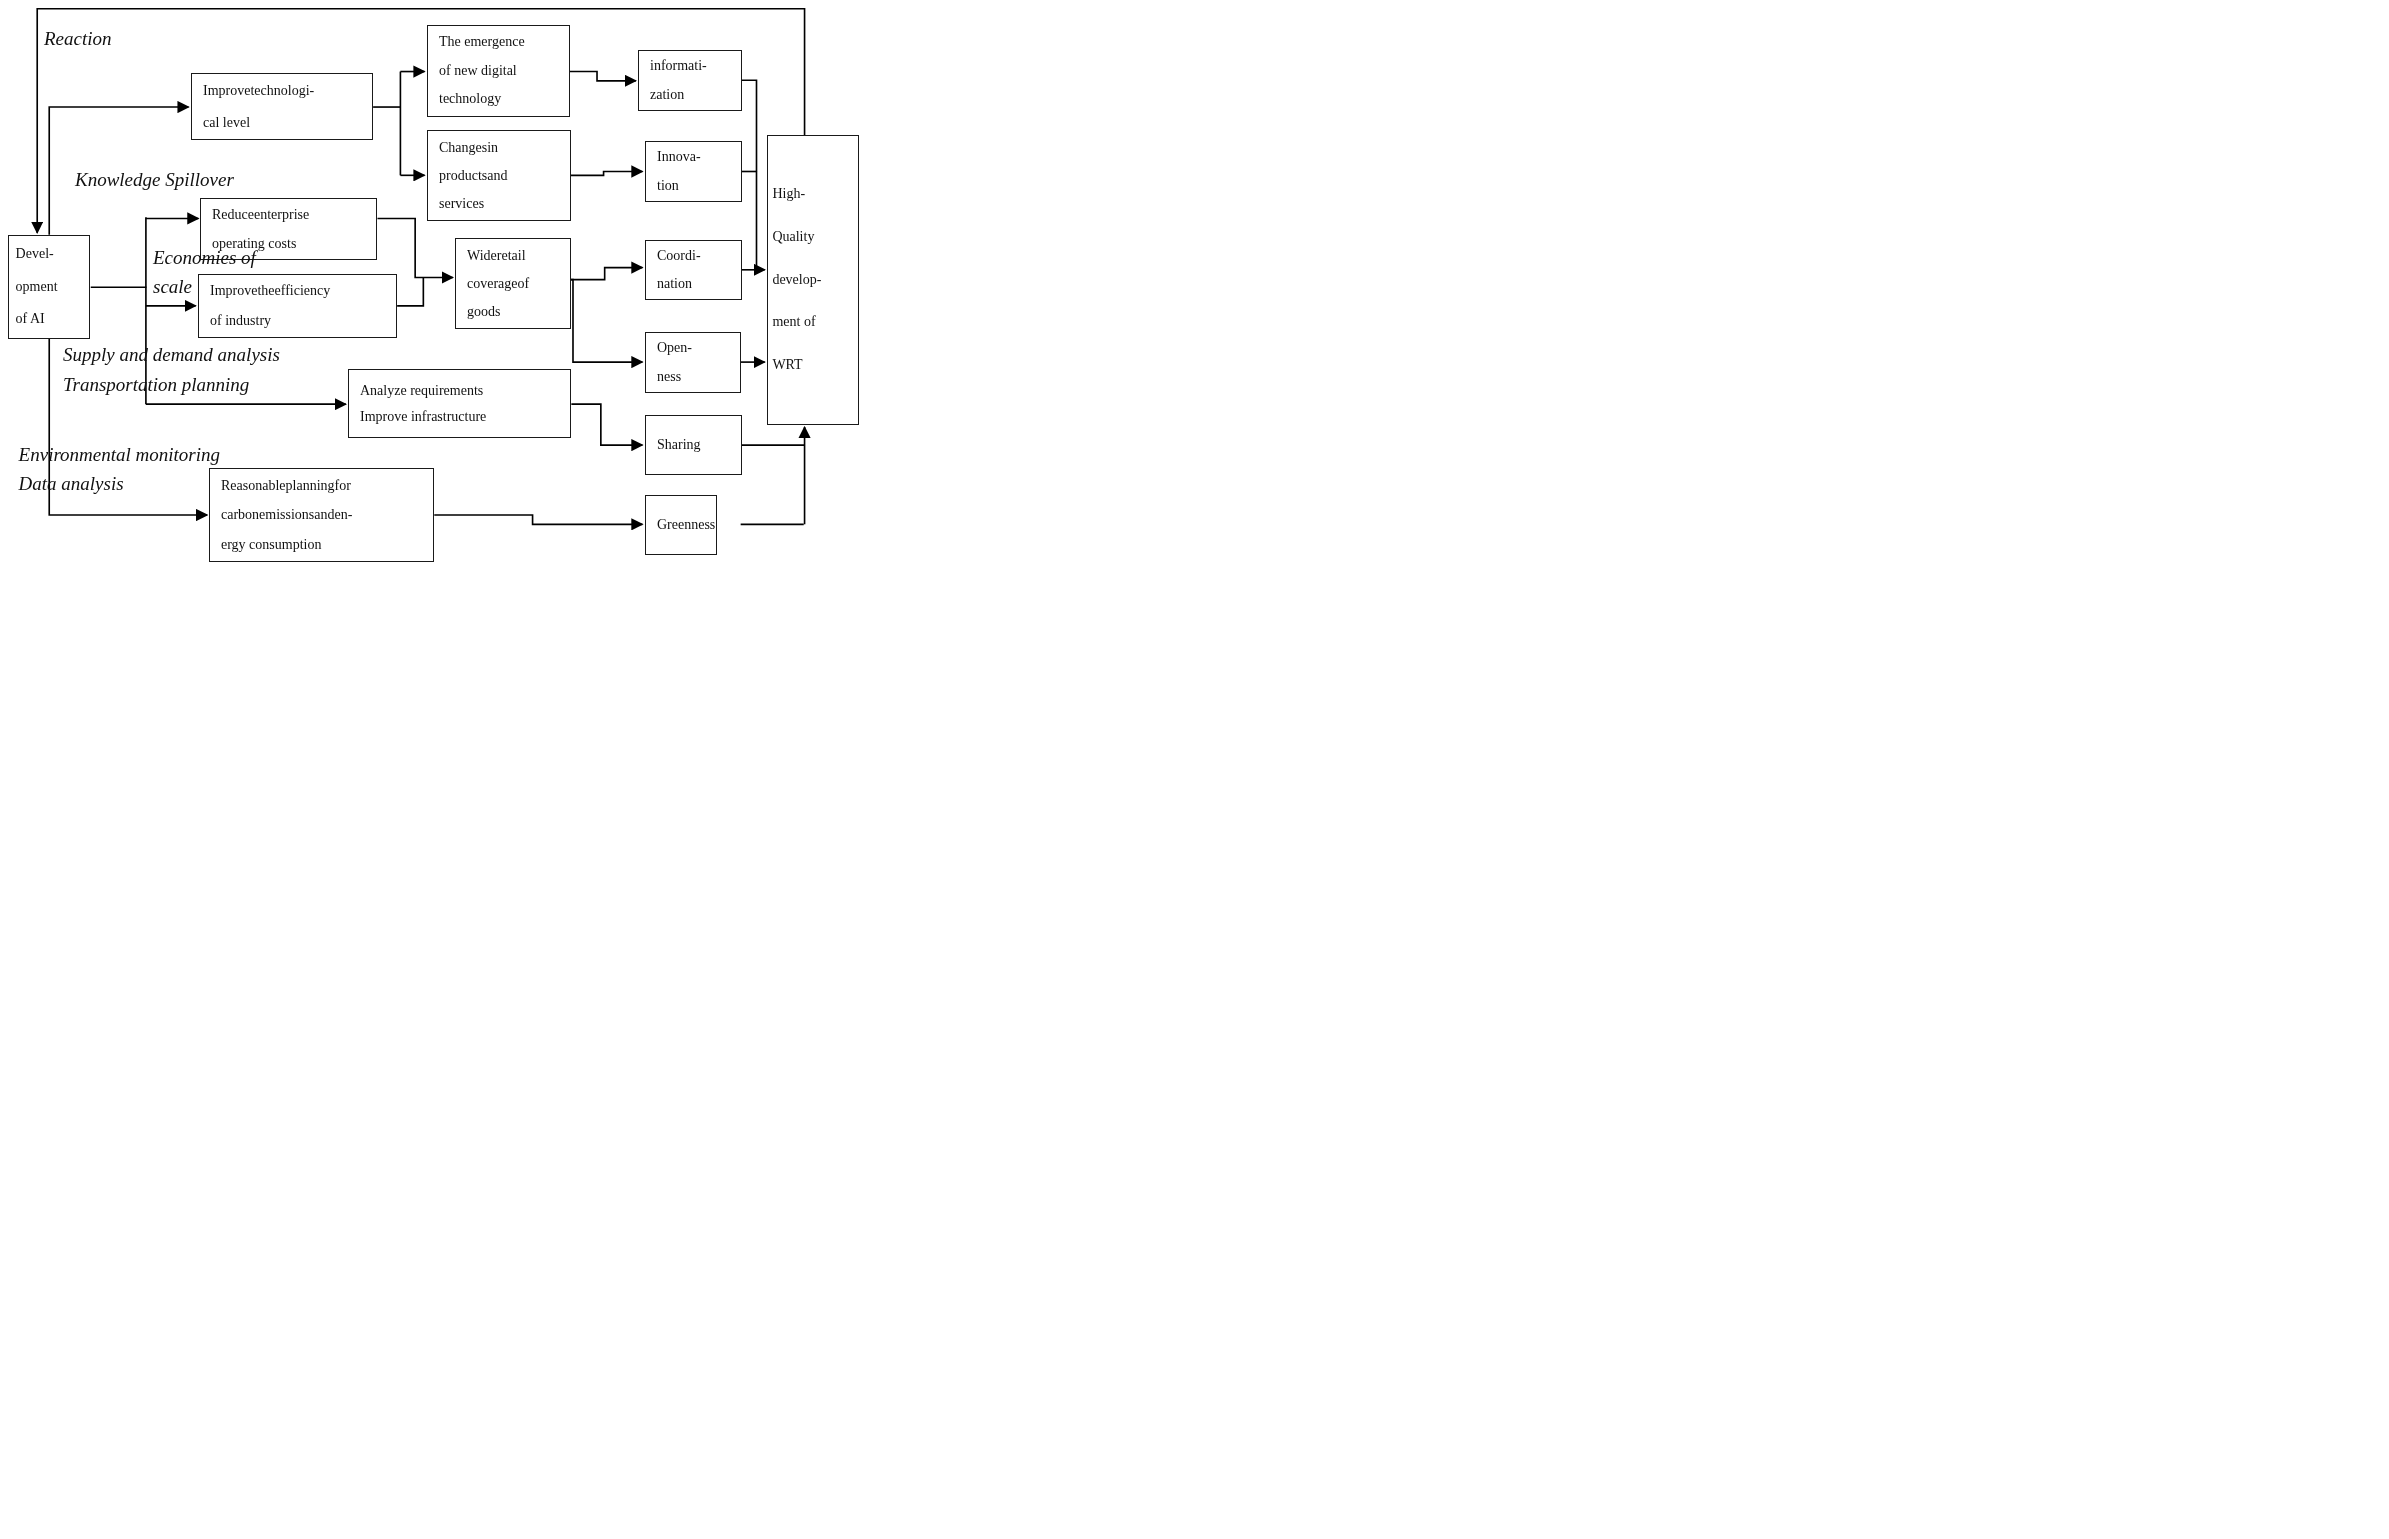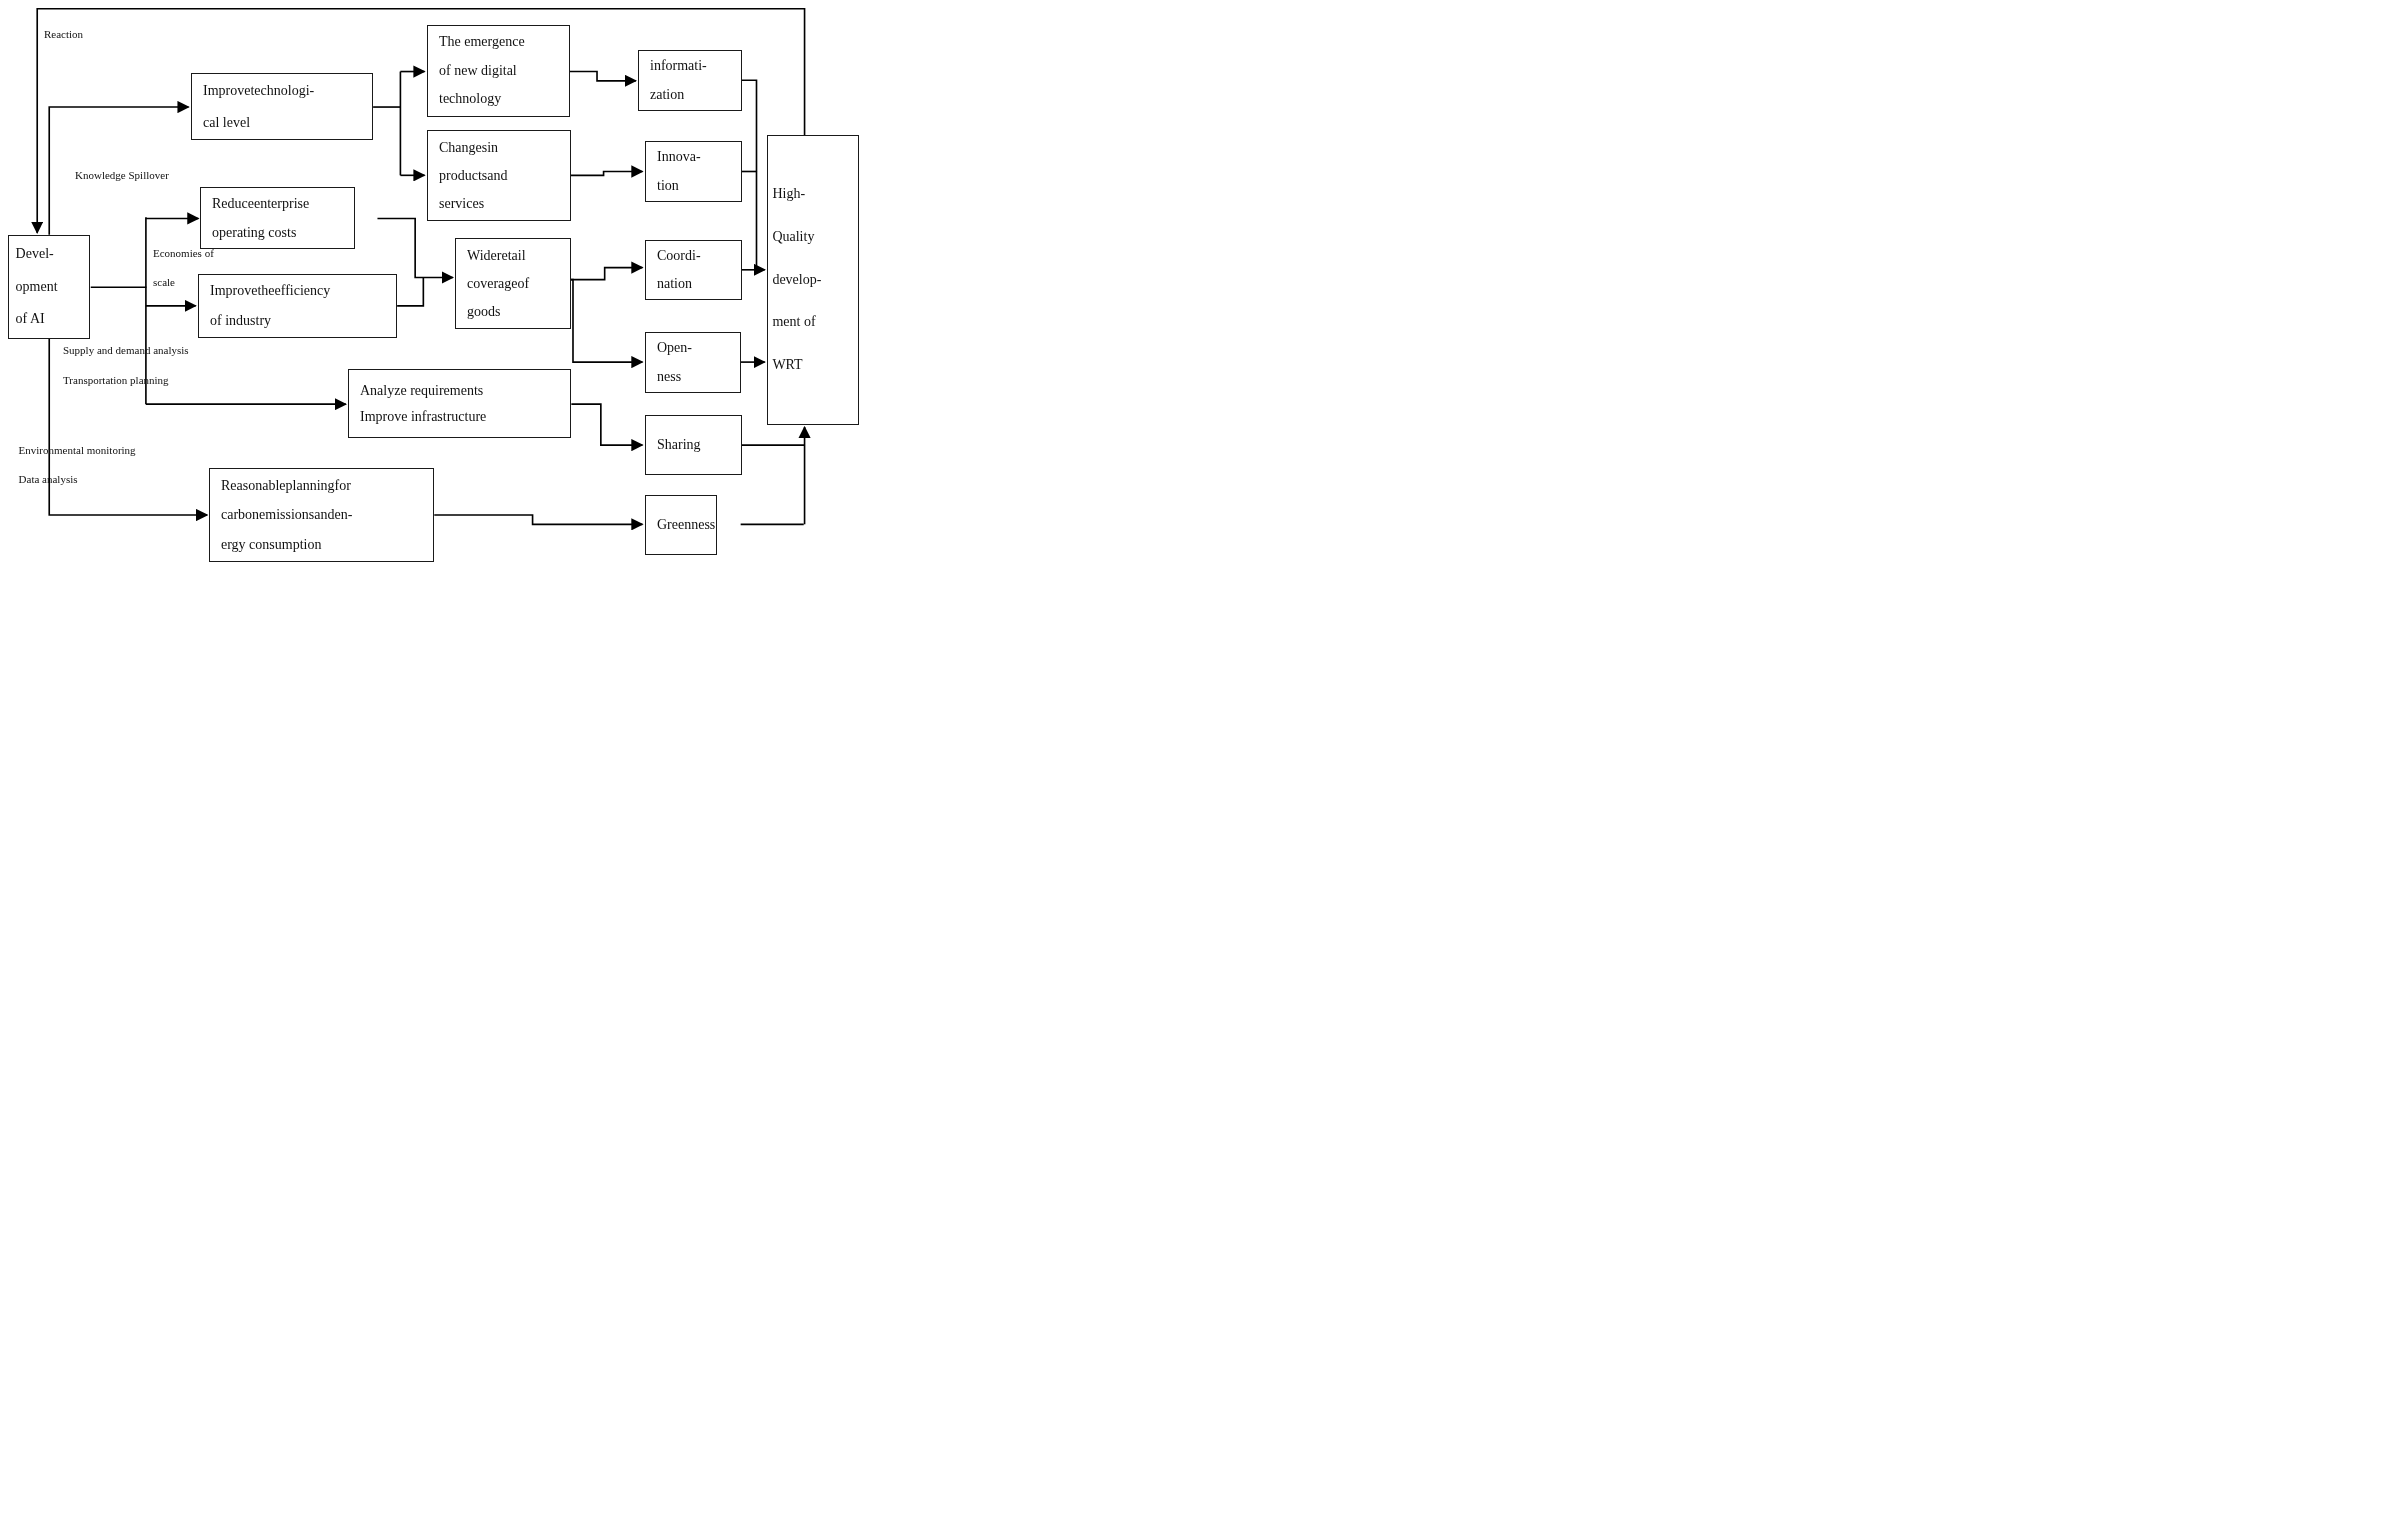--- a/index.html
+++ b/index.html
@@ -17,35 +17,35 @@
     background:#ffffff;
     border:1.6px solid #1a1a1a;
     box-sizing:border-box;
     display:flex;flex-direction:column;justify-content:center;
     padding:0 11px;
     font-size:14px;
   }
   .bline{line-height:2.1;}
   .bline.spread{display:flex;justify-content:flex-start;}
   .node.center .bline{}
-  .lbl{position:absolute;font-size:11px;white-space:nowrap;line-height:1.2;}
+  .lbl{position:absolute;font-size:19px;white-space:nowrap;line-height:1.2;font-style:italic;}
 
   #n-dev_ai{left:7.6px;top:235px;width:82px;height:104px;padding:8px 7px;}
   #n-dev_ai .bline{line-height:2.35;}
   #n-improve_tech{left:191px;top:73px;width:182px;height:67px;}
   #n-improve_tech .bline{line-height:2.25;}
   #n-emergence{left:427px;top:25px;width:143px;height:92px;}
   #n-emergence .bline{line-height:2.05;}
   #n-changes{left:427px;top:130px;width:144px;height:91px;}
   #n-changes .bline{line-height:2.0;}
   #n-informatization{left:638px;top:50px;width:104px;height:61px;}
   #n-informatization .bline{line-height:2.05;}
   #n-innovation{left:645px;top:141px;width:97px;height:61px;}
   #n-innovation .bline{line-height:2.05;}
-  #n-reduce{left:200px;top:187px;width:155px;height:62px;}
+  #n-reduce{left:200px;top:198px;width:177px;height:62px;}
   #n-reduce .bline{line-height:2.1;}
   #n-efficiency{left:198px;top:274px;width:199px;height:64px;}
   #n-efficiency .bline{line-height:2.15;}
   #n-wide_retail{left:455px;top:238px;width:116px;height:91px;}
   #n-wide_retail .bline{line-height:2.0;}
   #n-coordination{left:645px;top:240px;width:97px;height:60px;}
   #n-coordination .bline{line-height:2.0;}
   #n-openness{left:645px;top:332px;width:96px;height:61px;}
   #n-openness .bline{line-height:2.05;}
   #n-analyze{left:348px;top:369px;width:223px;height:69px;}

